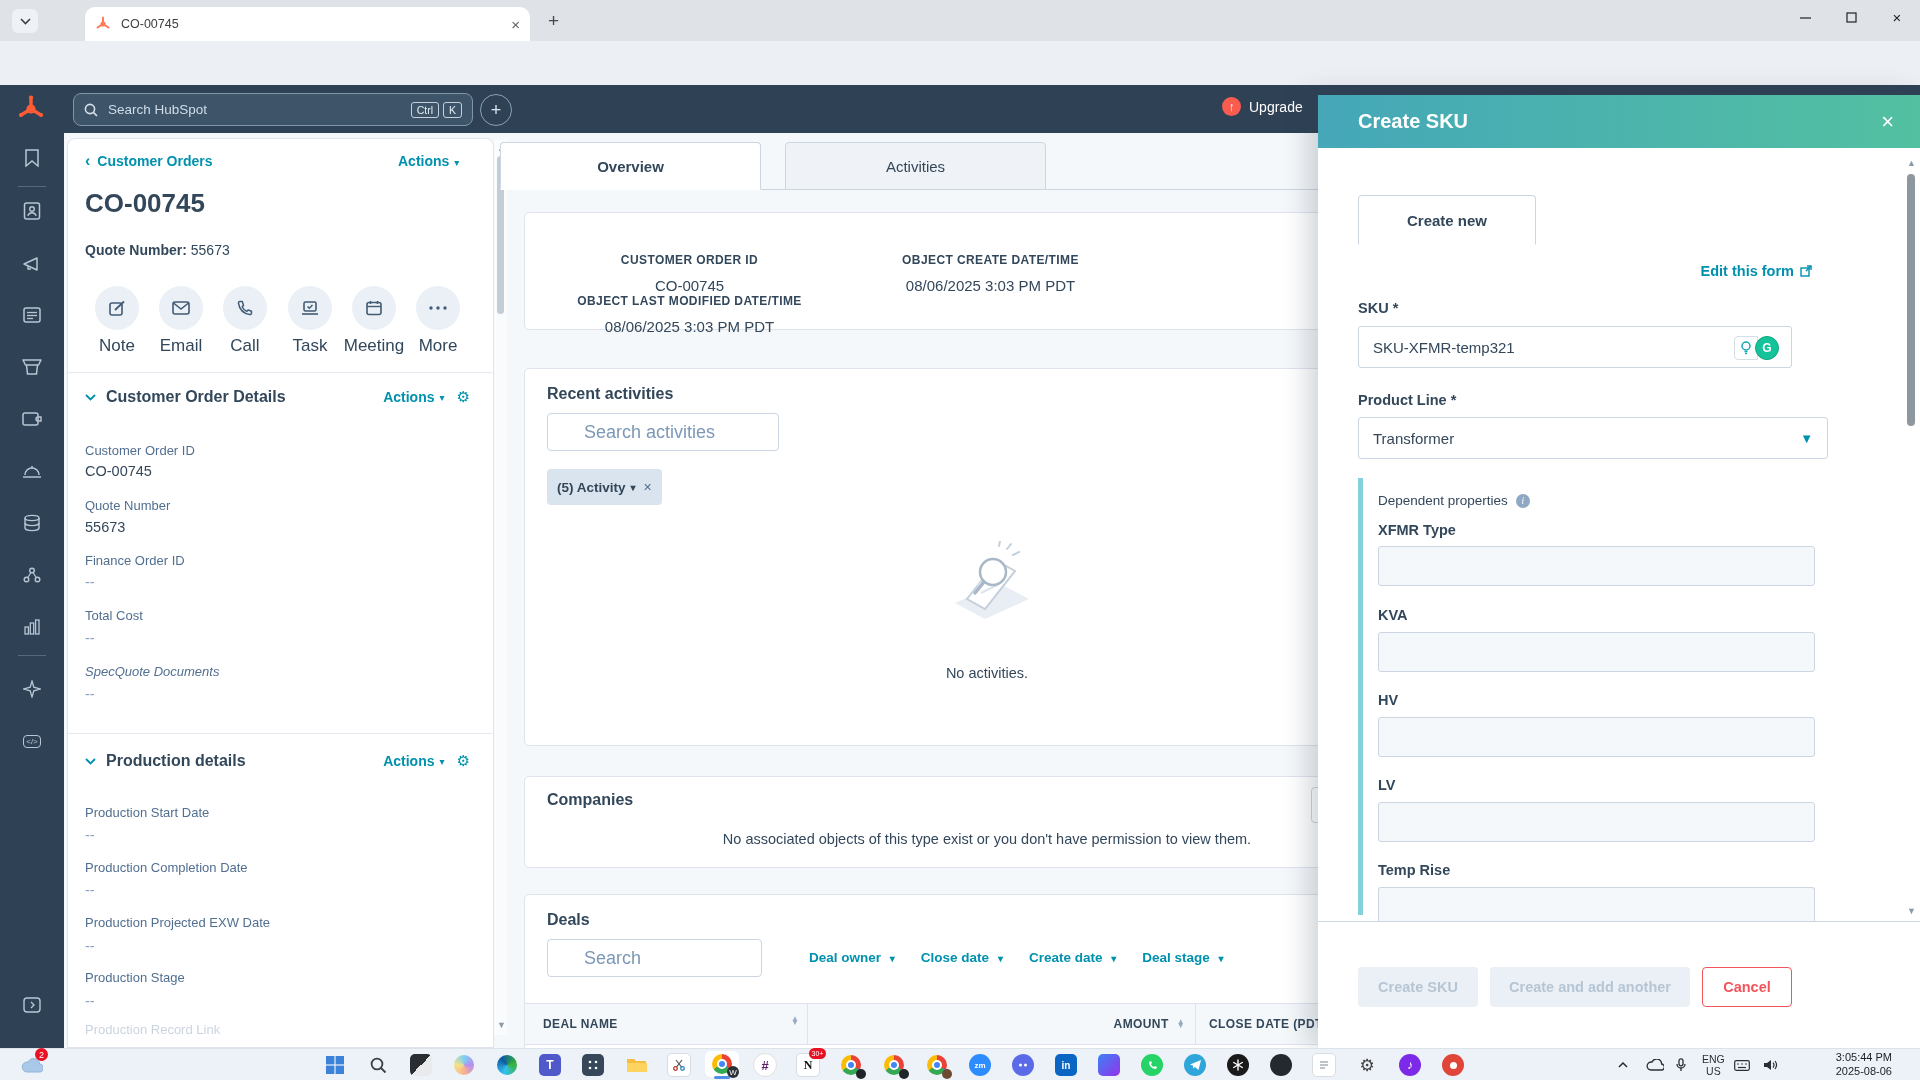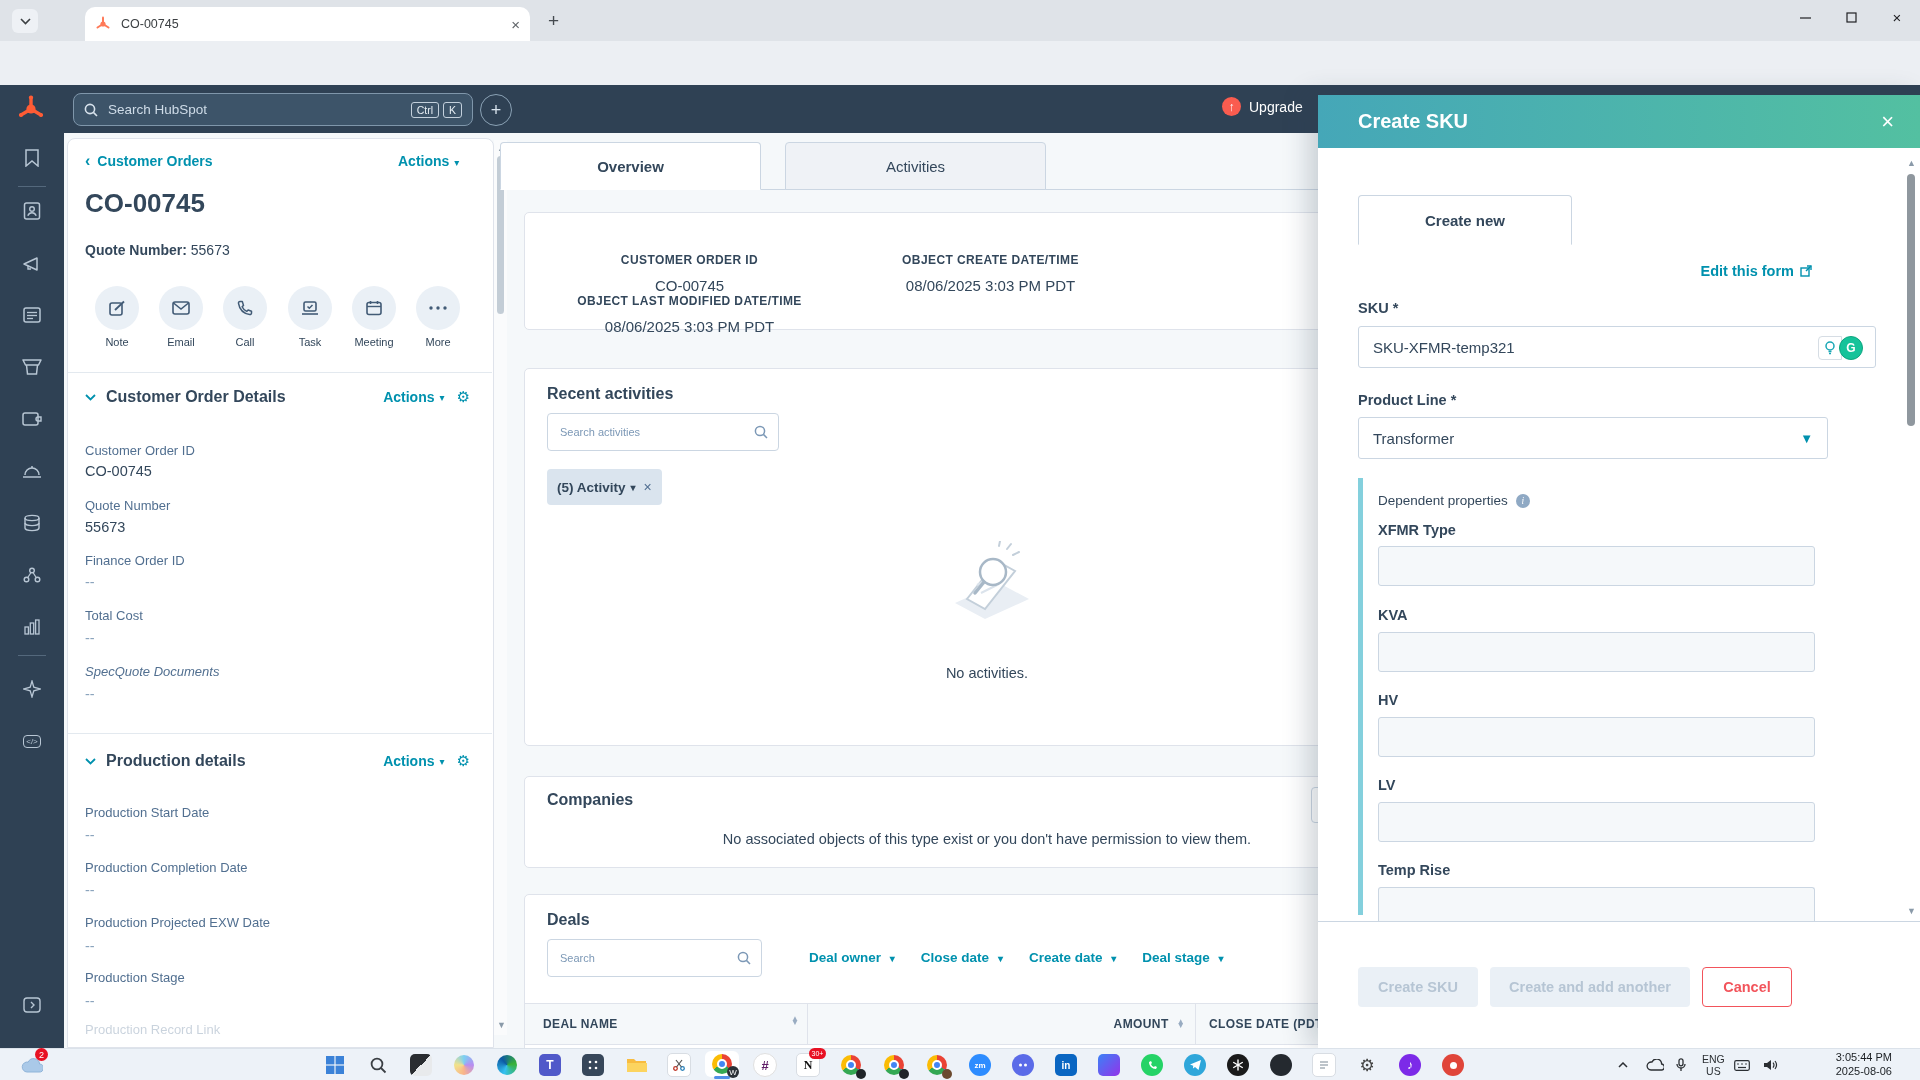--- a/index.html
+++ b/index.html
@@ -43,21 +43,21 @@
 
   
   .record{position:absolute;left:67px;top:138px;width:427px;height:910px;background:#fff;border:1px solid #dfe3eb;border-radius:8px 8px 0 0;box-sizing:border-box;}
   .teal{color:#0091ae;}
   .crumb{position:absolute;left:85px;top:152px;font-size:14px;font-weight:bold;color:#0091ae;display:flex;align-items:center;}
   .actions-link{font-size:14px;font-weight:bold;color:#0091ae;}
   .rec-title{position:absolute;left:85px;top:188px;font-size:26px;font-weight:600;color:#33475b;}
   .rec-sub{position:absolute;left:85px;top:242px;font-size:14px;color:#33475b;}
   .qa-item{position:absolute;width:62px;text-align:center;}
   .qa-circle{width:44px;height:44px;border-radius:50%;background:#eaf0f6;margin:0 auto;display:flex;align-items:center;justify-content:center;}
-  .qa-label{font-size:11px;color:#33475b;margin-top:6px;}
+  .qa-label{font-size:17px;color:#33475b;margin-top:6px;}
   .divider{position:absolute;left:68px;width:424px;border-top:1px solid #e3e9ef;}
   .sec-head{position:absolute;left:85px;right:0;display:flex;align-items:center;}
   .sec-title{font-size:16px;font-weight:bold;color:#33475b;margin-left:10px;}
   .gear{font-size:15px;color:#0091ae;}
   .fld-label{position:absolute;left:85px;font-size:13px;color:#516f90;}
   .fld-value{position:absolute;left:85px;font-size:14.5px;color:#33475b;}
   .fld-empty{color:#8ba4bd;}
   .caret{font-size:10px;margin-left:5px;}
 
   
@@ -69,21 +69,21 @@
   .mtab{position:absolute;top:142px;height:48px;box-sizing:border-box;display:flex;align-items:center;justify-content:center;font-size:15px;color:#33475b;}
   .mtab.active{background:#fff;border:1px solid #cbd6e2;border-bottom:1px solid #fff;font-weight:600;border-radius:4px 4px 0 0;}
   .mtab.inactive{background:#eff2f6;border:1px solid #cbd6e2;border-radius:4px 4px 0 0;}
   .tabline{position:absolute;top:189px;border-top:1px solid #cbd6e2;}
   .card{position:absolute;background:#fff;border:1px solid #dfe3eb;border-radius:5px;box-sizing:border-box;}
   .card-title{font-size:16px;font-weight:bold;color:#33475b;}
   .dh-col{float:left;width:301px;text-align:center;}
   .dh-h{font-size:12px;font-weight:bold;color:#33475b;letter-spacing:.4px;}
   .dh-v{font-size:15px;color:#33475b;margin-top:10px;}
   .searchbox{border:1px solid #cbd6e2;border-radius:4px;background:#fff;display:flex;align-items:center;padding:0 10px;box-sizing:border-box;}
-  .searchbox input{border:none;outline:none;flex:1;font-size:11px;color:#14532d;font-family:"Liberation Sans",sans-serif;background:transparent;}
+  .searchbox input{border:none;outline:none;flex:1;font-size:18px;color:#14532d;font-family:"Liberation Sans",sans-serif;background:transparent;margin-left:24px;}
   .searchbox input::placeholder{color:#7c98b6;}
   .chip{position:absolute;background:#dae4ee;border-radius:4px;height:36px;display:flex;align-items:center;padding:0 10px;font-size:13.5px;font-weight:bold;color:#33475b;}
   .chip .x{font-weight:normal;color:#506e91;margin-left:8px;font-size:14px;}
   .empty-text{font-size:14.5px;color:#33475b;}
   .filter-link{font-size:13.5px;font-weight:bold;color:#0091ae;margin-left:26px;}
   .thead{position:absolute;background:#f5f8fa;border-top:1px solid #dfe3eb;border-bottom:1px solid #dfe3eb;}
   .th{position:absolute;top:0;height:40px;display:flex;align-items:center;font-size:12px;font-weight:bold;color:#33475b;letter-spacing:.4px;}
   .sortarrows{display:inline-flex;flex-direction:column;line-height:.55;font-size:8px;color:#99acc2;margin-left:8px;}
   .colline{position:absolute;top:0;height:40px;border-left:1px solid #dfe3eb;}
 
@@ -525,35 +525,35 @@
         <span>CLOSE DATE (PDT)</span>
       </div>
     </div>
   </div>
 
   <div class="sku-panel">
     <div class="sku-head">
       <span class="sku-title">Create SKU</span>
       <span class="sku-x">×</span>
     </div>
-    <div class="stab active" style="left:40px;width:214px;">
+    <div class="stab active" style="left:40px;width:178px;">
         <span>Create new</span>
       </div>
 
     <div class="editform">
       <span>Edit this form</span>
       <svg width="12" height="12" viewBox="0 0 12 12" style="margin-left:6px;">
           <rect x="1" y="3" width="8" height="8" fill="none" stroke="#0091ae" stroke-width="1.4"></rect>
           <polyline points="7,1 11,1 11,5" fill="none" stroke="#0091ae" stroke-width="1.4"></polyline>
           <line x1="11" y1="1" x2="6" y2="6" stroke="#0091ae" stroke-width="1.4"></line>
         </svg>
     </div>
 
     <div class="flabel" style="left:40px;top:205px;">SKU *</div>
-    <div class="finput" style="left:40px;top:231px;width:518px;height:42px;">
+    <div class="finput" style="left:40px;top:231px;width:434px;height:42px;">
       <input value="SKU-XFMR-temp321" style="">
       <div style="position:absolute;right:12px;top:9px;display:flex;align-items:center;">
         <span style="width:22px;height:22px;border-radius:4px 0 0 4px;background:#fff;border:1px solid #d6dde4;display:flex;align-items:center;justify-content:center;">
           <svg width="10" height="14" viewBox="0 0 10 14">
               <circle cx="5" cy="5" r="4" fill="none" stroke="#18a7b5" stroke-width="1.5"></circle>
               <line x1="3.5" y1="10.5" x2="6.5" y2="10.5" stroke="#18a7b5" stroke-width="1.5"></line>
               <line x1="4" y1="12.5" x2="6" y2="12.5" stroke="#18a7b5" stroke-width="1.5"></line>
             </svg>
         </span>
         <span style="width:22px;height:22px;border-radius:50%;background:#15c39a;border:1px solid #0ea57f;color:#fff;font-weight:bold;font-size:12px;display:flex;align-items:center;justify-content:center;margin-left:-3px;">G</span>

